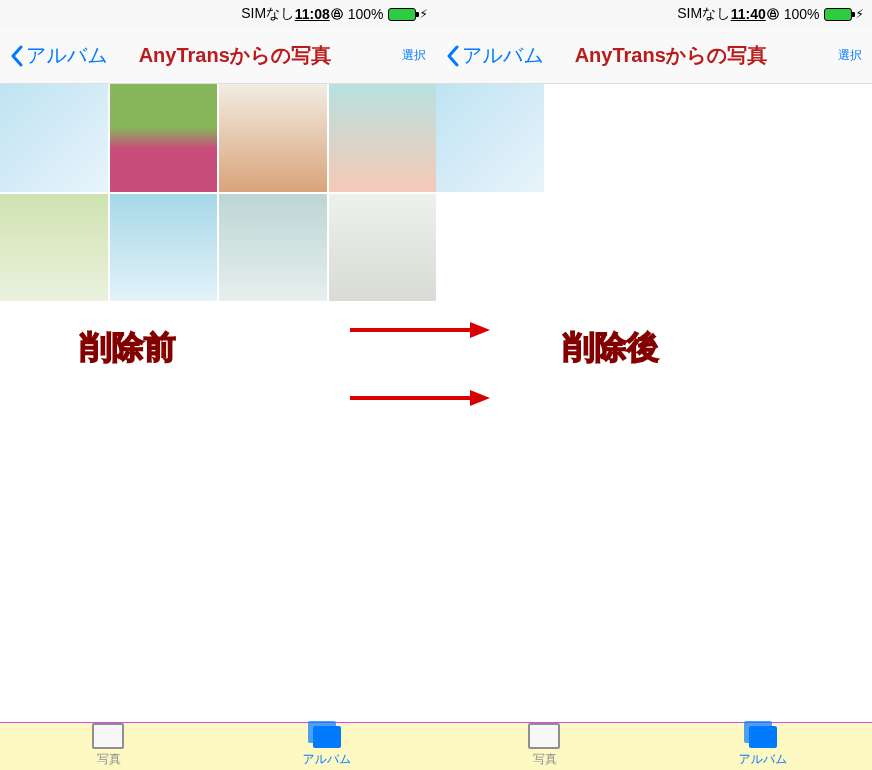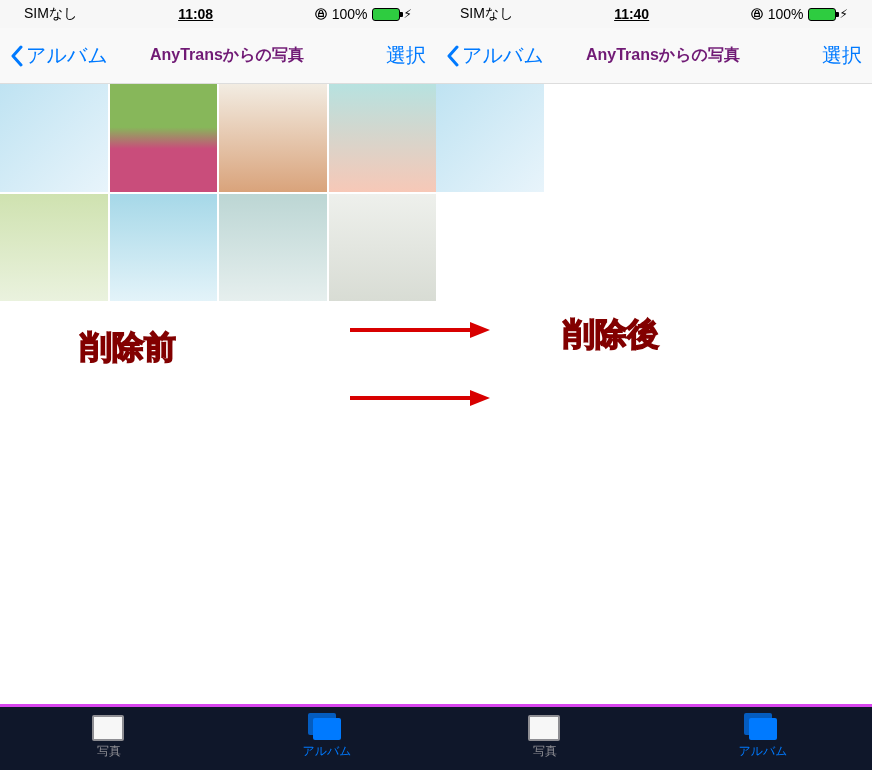--- a/index.html
+++ b/index.html
@@ -21,22 +21,22 @@
     flex-direction: column;
   }
   .phone.left { left: 0; }
   .phone.right { left: 436px; }
 
   
   .status-bar {
     height: 28px;
     display: flex;
     align-items: center;
-    justify-content: space-between;
-    padding: 0 24px;
+    justify-content: flex-end;
+    padding: 0 8px;
     font-size: 14px;
     color: #000;
     background: #f7f7f7;
   }
   .status-left { display:flex; align-items:center; gap:4px;}
   .status-center { font-weight:600;text-decoration:underline; }
   .status-right { display:flex; align-items:center; gap:4px; }
   .lock-icon { display:inline-flex; }
   .battery {
     width: 28px; height: 13px;
@@ -67,27 +67,27 @@
     display:flex; align-items:center;
     color:#007aff;
     font-size:20px;
     gap:2px;
   }
   .nav-back svg { stroke:#007aff; }
   .nav-title {
     flex:1;
     text-align:center;
     font-weight:700;
-    font-size:16px;
-    color:#701a75;
+    font-size:20px;
+    color:#b91c1c;
     margin-left:-40px;
   }
   .nav-action {
     color:#007aff;
-    font-size:20px;
+    font-size:12px;
     font-family:Liberation Mono, monospace;
   }
 
   
   .photo-area {
     flex:1;
     background:#fff;
     overflow:hidden;
     position:relative;
   }
@@ -105,24 +105,24 @@
   .p2 { background: linear-gradient(180deg,#87b75a 40%,#c94d7b 60%); }
   .p3 { background: linear-gradient(180deg,#f2ece2,#d9a37b); }
   .p4 { background: linear-gradient(180deg,#b7e2e0,#f7c8b7); }
   .p5 { background: linear-gradient(180deg,#cfe2b0,#eaf2de); }
   .p6 { background: linear-gradient(180deg,#a6d8e8,#e3f3f9); }
   .p7 { background: linear-gradient(180deg,#bcd6d4,#e6efee); }
   .p8 { background: linear-gradient(180deg,#eef0ec,#d8dcd4); }
 
   
   .tab-bar {
-    height: 66px;
+    height: 48px;
     display:flex;
-    border-top:3px solid #d946ef;
-    background:#0f172a;
+    border-top:1px solid #d946ef;
+    background:#fef9c3;
   }
   .tab {
     flex:1;
     display:flex;
     flex-direction:column;
     align-items:center;
     justify-content:center;
     gap:3px;
     font-size:12px;
   }
@@ -146,21 +146,21 @@
     position:absolute;
     font-size:32px;
     font-weight:800;
     color:#d80000;
     -webkit-text-stroke: 1.5px #820000;
     text-shadow: 0 0 3px #fff;
     z-index:50;
     pointer-events:none;
   }
   .anno-before { left:80px; top:326px; }
-  .anno-after  { left:563px; top:313px; }
+  .anno-after  { left:563px; top:326px; }
 
   .arrow {
     position:absolute;
     left:350px;
     width:140px;
     height:20px;
     z-index:50;
     pointer-events:none;
   }
   .arrow.a1 { top:320px; }

